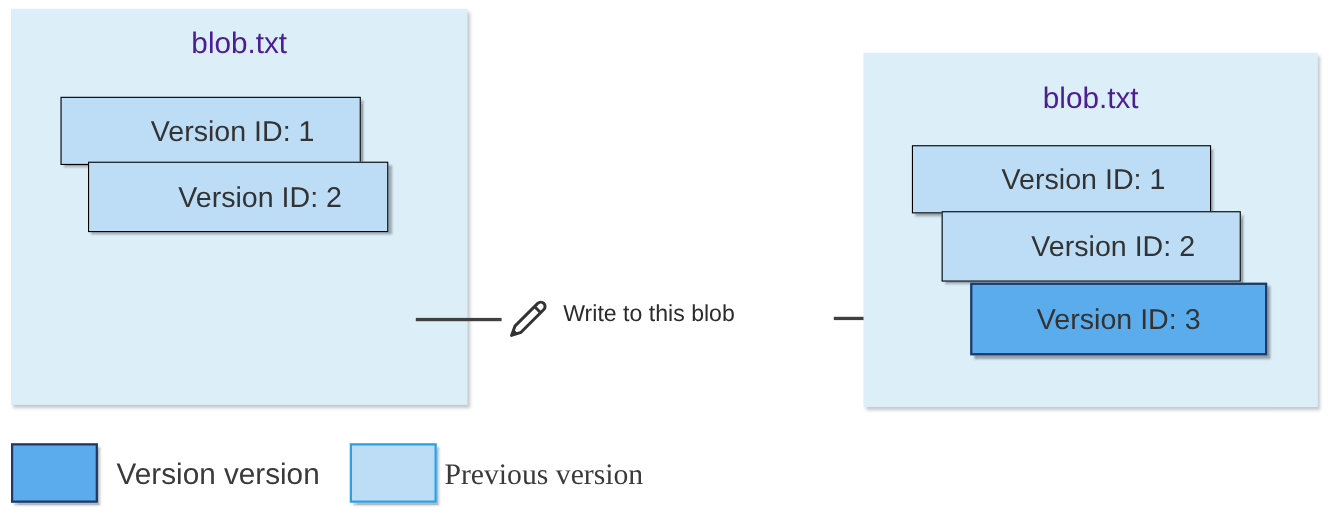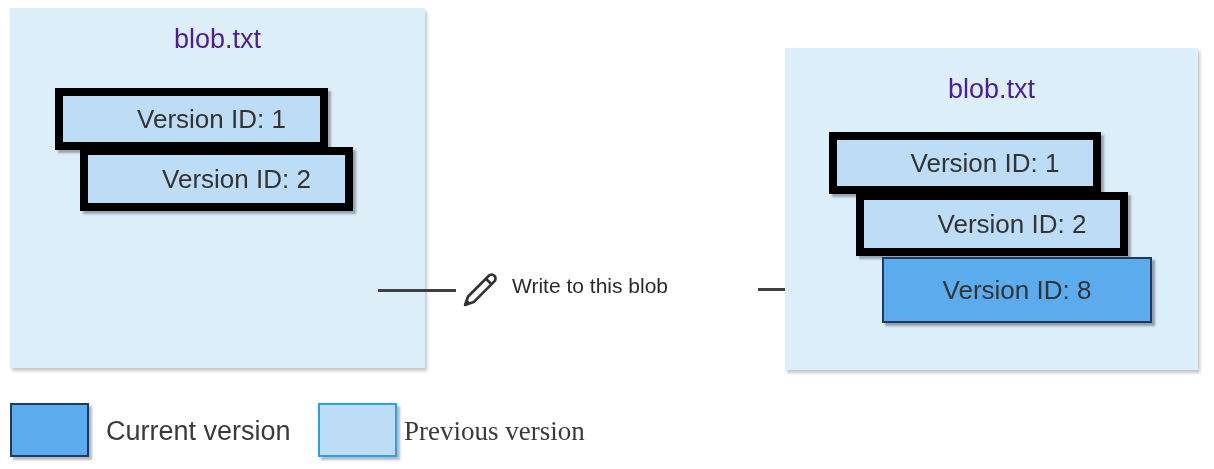--- a/index.html
+++ b/index.html
@@ -14,21 +14,21 @@
   }
   .blob-title{
     position:absolute;left:0;right:0;text-align:center;
     font-size:27px;color:#4c1d95;
   }
   .version-box{
     position:absolute;display:flex;align-items:center;justify-content:center;
     font-size:26px;color:#333333;box-sizing:border-box;
   }
   .version-box.previous{
-    background:#bdddf6;border:8px solid #000000;
+    background:#bdddf6;border:1px solid #000000;
     box-shadow:3px 3px 2px rgba(130,140,150,.75);
     padding-left:40px;
   }
   .version-box.current{
     background:#5bacec;border:2px solid #1f3864;
     box-shadow:3px 3px 2px rgba(120,130,140,.75);
   }
   .dashed-box{
     position:absolute;background:#ffffff;border:2px dashed #1f6fbf;
     display:flex;align-items:center;justify-content:center;
@@ -84,21 +84,21 @@
 
 <div class="container" style="left:785px;top:48px;width:413px;height:322px;">
   <div class="blob-title" style="top:26px;">blob.txt</div>
   <div class="version-box previous" style="left:44px;top:84px;width:272px;height:62px;">
     <span>Version ID: 1</span>
   </div>
   <div class="version-box previous" style="left:71px;top:144px;width:272px;height:64px;">
     <span>Version ID: 2</span>
   </div>
   <div class="version-box current" style="left:97px;top:209px;width:270px;height:66px;">
-    <span>Version ID: 8</span>
+    <span>Version ID: 3</span>
   </div>
 </div>
 
 <div class="legend-swatch current" style="left:10px;top:403px;width:79px;height:54px;"></div>
-<div class="legend-label" style="left:106px;top:416px;">Current version</div>
+<div class="legend-label" style="left:106px;top:416px;">Version version</div>
 
 <div class="legend-swatch previous" style="left:318px;top:403px;width:79px;height:54px;"></div>
 <div class="legend-label" style="left:404px;top:416px;font-family:Liberation Serif, serif;">Previous version</div>
 
 </body></html>

